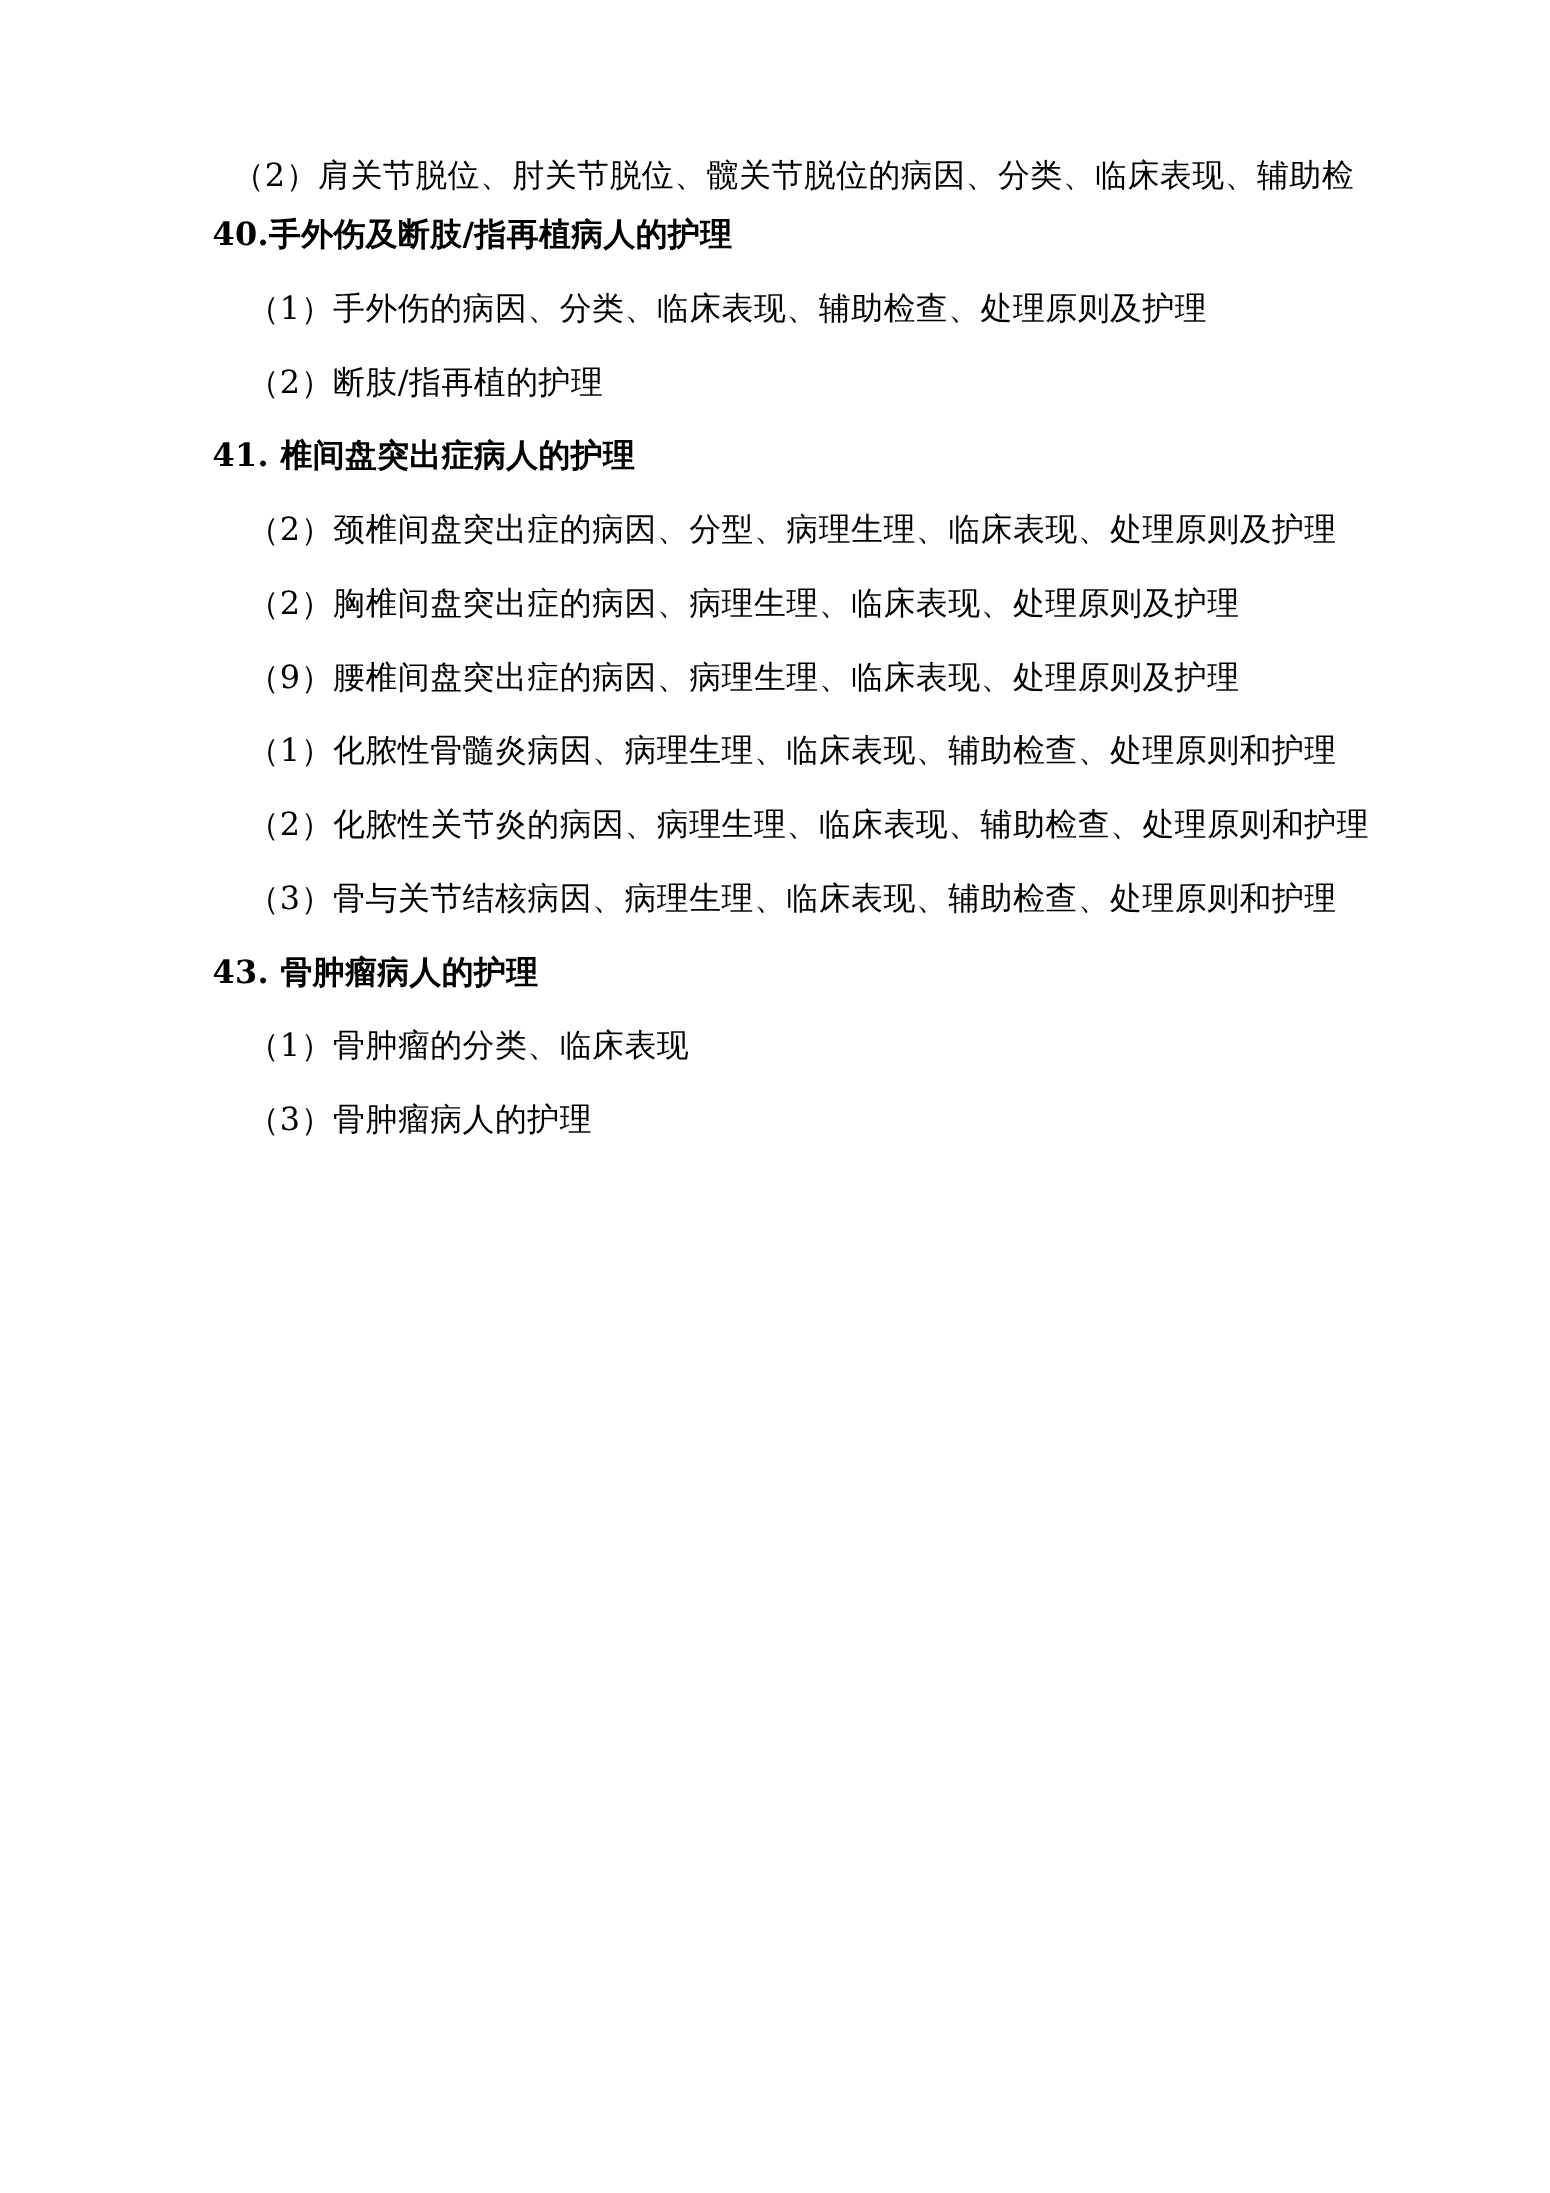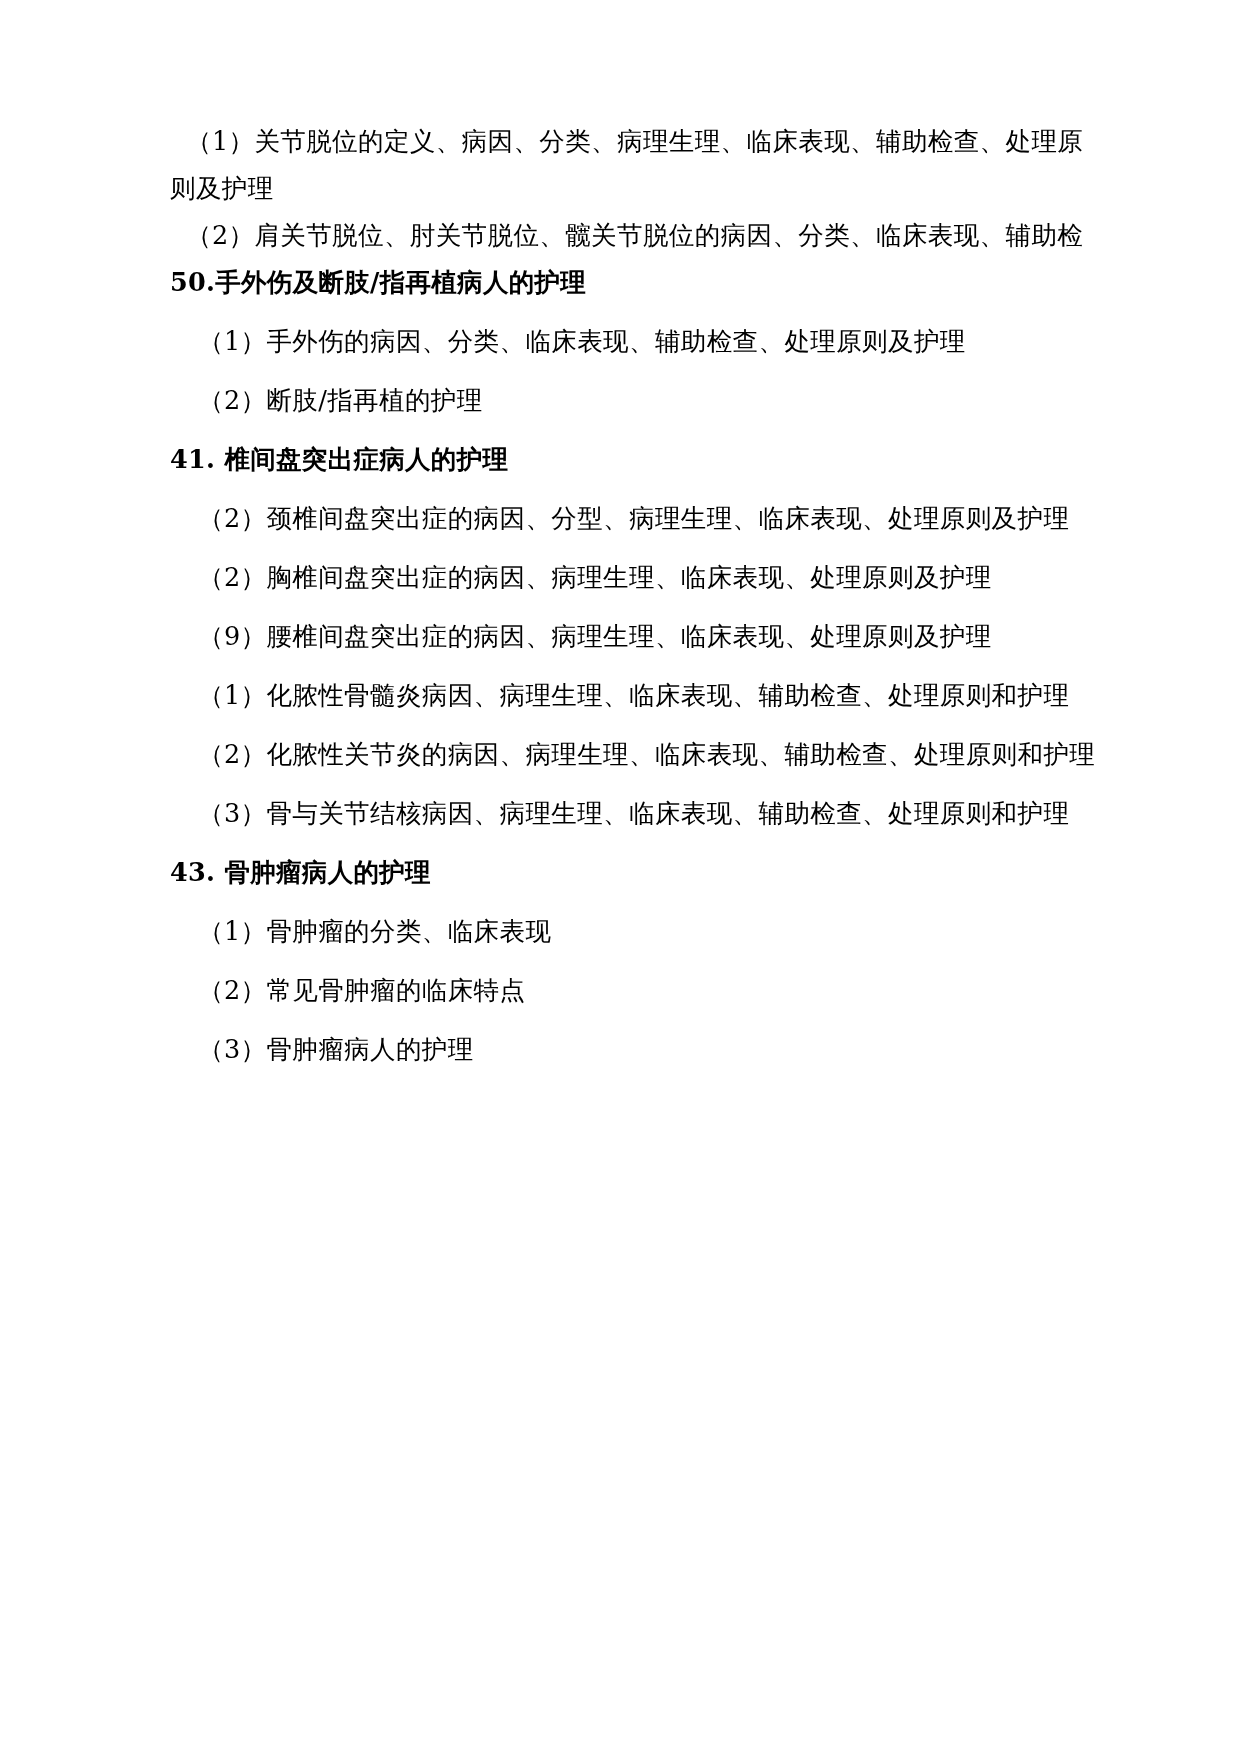--- a/index.html
+++ b/index.html
@@ -63,41 +63,36 @@
   .block {
     margin-bottom: 0;
   }
 </style>
 </head>
 <body>
 
 <div class="page">
   <div class="doc-body">
 
-    <div class="block">
-      <div class="para indent">（1）关节脱位的定义、病因、分类、病理生理、临床表现、辅助检查、处理原</div>
-      <div class="wrap2">则及护理</div>
-    </div>
 
     <div class="block">
       <div class="para indent">（2）肩关节脱位、肘关节脱位、髋关节脱位的病因、分类、临床表现、辅助检</div>
     </div>
 
-    <div class="heading">50.手外伤及断肢/指再植病人的护理</div>
+    <div class="heading">40.手外伤及断肢/指再植病人的护理</div>
     <div class="sub">（1）手外伤的病因、分类、临床表现、辅助检查、处理原则及护理</div>
     <div class="sub">（2）断肢/指再植的护理</div>
 
     <div class="heading">41. 椎间盘突出症病人的护理</div>
     <div class="sub">（2）颈椎间盘突出症的病因、分型、病理生理、临床表现、处理原则及护理</div>
     <div class="sub">（2）胸椎间盘突出症的病因、病理生理、临床表现、处理原则及护理</div>
     <div class="sub">（9）腰椎间盘突出症的病因、病理生理、临床表现、处理原则及护理</div>
 
     <div class="sub">（1）化脓性骨髓炎病因、病理生理、临床表现、辅助检查、处理原则和护理</div>
     <div class="sub">（2）化脓性关节炎的病因、病理生理、临床表现、辅助检查、处理原则和护理</div>
     <div class="sub">（3）骨与关节结核病因、病理生理、临床表现、辅助检查、处理原则和护理</div>
 
     <div class="heading">43. 骨肿瘤病人的护理</div>
     <div class="sub">（1）骨肿瘤的分类、临床表现</div>
-    <div class="sub">（2）常见骨肿瘤的临床特点</div>
     <div class="sub">（3）骨肿瘤病人的护理</div>
 
   </div>
 </div>
 
 </body></html>

